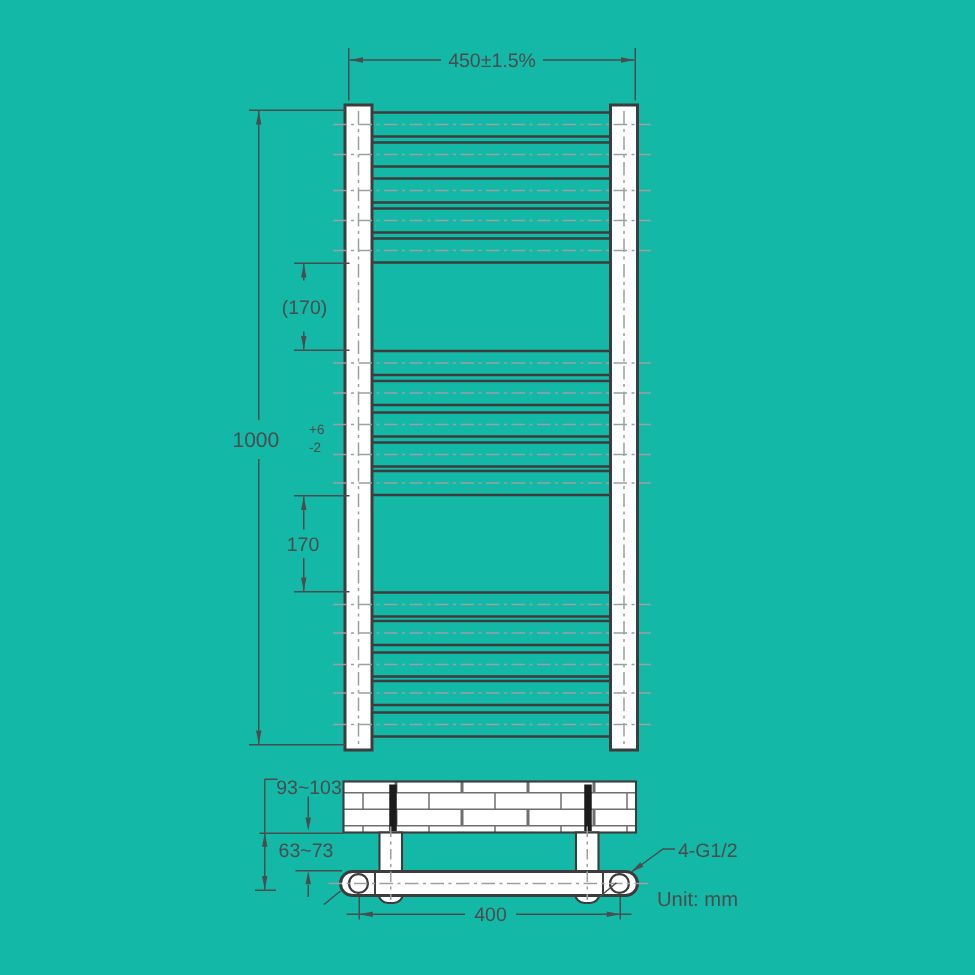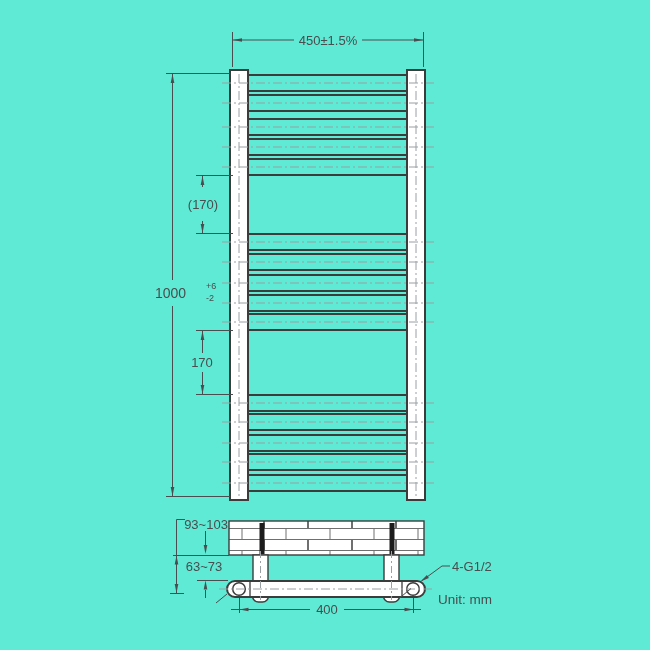--- a/index.html
+++ b/index.html
@@ -1,17 +1,17 @@
 <!DOCTYPE html>
 <html><head>
 <meta charset="utf-8">
 <style>
   html,body{margin:0;padding:0;background:#ffffff;}
   .canvas{
-    position:relative;width:650px;height:650px;background:#5eead4;overflow:hidden;
+    position:relative;width:650px;height:650px;background:#14b8a6;overflow:hidden;
     font-family:"Liberation Sans", sans-serif;
   }
   svg{position:absolute;left:0;top:0;}
   text{fill:#4a4d4f;}
   .dim-text{font-size:13px;}
   .dim-text-small{font-size:9px;}
   .unit-text{font-size:13.5px;}
 </style>
 </head>
 <body>

